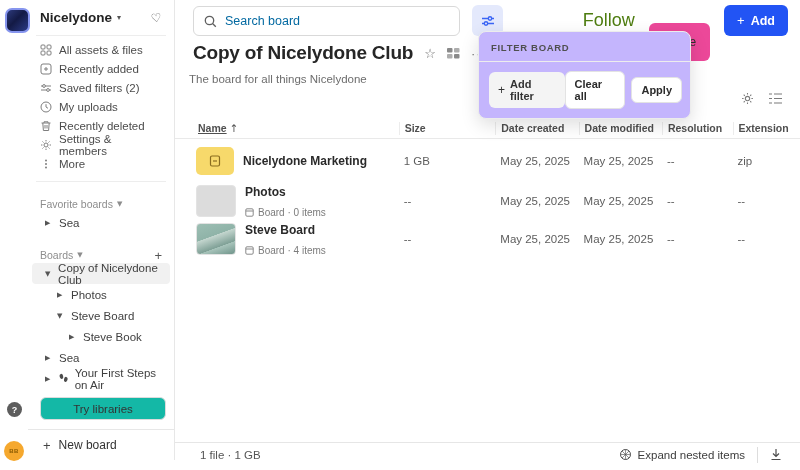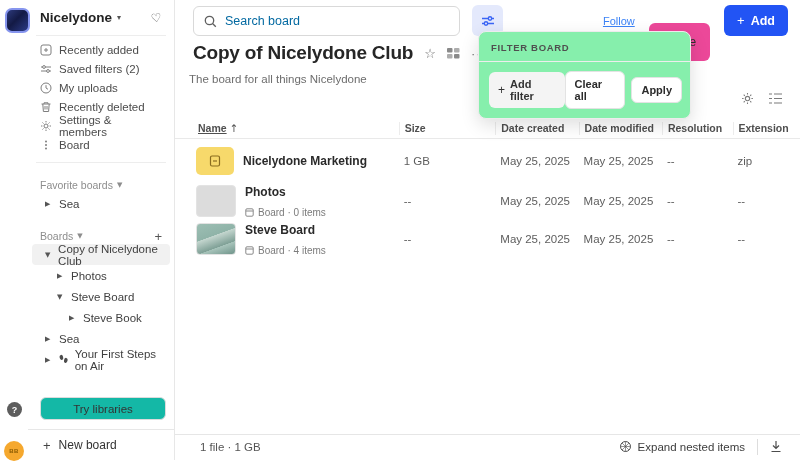--- a/index.html
+++ b/index.html
@@ -56,34 +56,34 @@
   .search-box { position:absolute; left:18px; top:6px; width:267px; height:30px; border:1px solid #d9d9d9;
     border-radius:6px; display:flex; align-items:center; gap:8px; padding:0 10px; background:#fff;}
   .search-box .ic { color:#5f5f5f; }
   .search-ph { font-size:12.5px; color:#0369a1; }
 
   .filter-btn { position:absolute; left:297px; top:5px; width:31px; height:31px; border-radius:6px;
     background:#e4e9fc; display:flex; align-items:center; justify-content:center; }
   .filter-btn .ic { color:#3b66f5; }
 
   .top-right { position:absolute; right:12px; top:5px; display:flex; align-items:center; gap:14px; height:31px; }
-  .follow { font-size:11px; color:#3b82f6;text-decoration:underline; }
+  .follow { font-size:18px; color:#4d7c0f; }
   .btn-share { background:#ec4899; border-radius:6px; padding:12px 14px; font-size:12.5px; color:#2f2f2f;margin-top:42px; }
   .btn-add { background:#2254f4; border-radius:6px; padding:8px 13px; font-size:12.5px; color:#fff;
     display:flex; align-items:center; gap:6px; font-weight:bold;}
   .btn-add .plus { font-size:13px; font-weight:normal; }
 
   .title-row { position:absolute; left:18px; top:42px; display:flex; align-items:center; gap:11px; }
   .board-title { font-size:19px; font-weight:bold; color:#262626; letter-spacing:-.2px; }
   .star { font-size:13px; color:#6f6f6f; font-family:"DejaVu Sans",sans-serif; }
   .notes-ic { color:#8a8a8a; }
   .dots { font-size:13px; color:#767676; letter-spacing:1px; }
   .board-desc { position:absolute; left:14px; top:73px; font-size:11.5px; color:#6d6d6d; }
 
-  .filter-panel { position:absolute; left:303px; top:31px; width:213px; background:#86efac; z-index:6;
+  .filter-panel { position:absolute; left:303px; top:31px; width:213px; background:#c4b5fd; z-index:6;
     border:1px solid #ececec; border-radius:8px; box-shadow:0 6px 18px rgba(0,0,0,.13); }
   .fp-title { padding:10px 12px 8px 12px; font-size:9.5px; font-weight:bold; color:#4f4f4f; letter-spacing:.7px; }
   .fp-divider { border-top:1px solid #ededed; }
   .fp-row { display:flex; align-items:center; padding:9px 8px 9px 10px; }
   .fp-add { background:#f4f4f4; border-radius:6px; padding:6px 9px; font-size:11px; font-weight:bold;
     color:#333; display:flex; align-items:center; gap:5px; }
   .fp-add .plus { font-weight:normal; font-size:12px; }
   .fp-clear, .fp-apply { border:1px solid #e3e3e3; background:#fff; border-radius:6px; padding:6px 9px;
     font-size:11px; font-weight:bold; color:#2b2b2b; }
   .fp-clear { margin-left:auto; margin-right:6px; }
@@ -108,21 +108,21 @@
   .thumb-file { width:38px; height:28px; border-radius:5px; background:#f7d96b;
     display:flex; align-items:center; justify-content:center; color:#8a6d1f; }
   .thumb-board { width:40px; height:32px; border-radius:4px; border:1px solid #e3e3e3; background:#dcdcdc; }
   .thumb-img { background:
       linear-gradient(160deg, #9dbfb4 0%, #8fb3a8 40%, #c4d6cf 41%, #7fa096 70%, #a8c4bb 71%, #6f948a 100%); }
   .fname { font-size:12px; font-weight:bold; color:#2a2a2a; }
   .fsub { font-size:10px; color:#7b7b7b; display:flex; align-items:center; gap:4px; margin-top:8px; }
   .fsub .ic { color:#8a8a8a; }
 
   
-  .footer { position:absolute; left:175px; right:0; bottom:12px; height:24px; border-top:1px solid #e6e6e6;
+  .footer { position:absolute; left:175px; right:0; bottom:4px; height:24px; border-top:1px solid #e6e6e6;
     display:flex; align-items:center; padding:0 18px 0 25px; background:#fff; }
   .summary { font-size:11.5px; color:#555; }
   .foot-right { margin-left:auto; display:flex; align-items:center; gap:6px;text-align:right; }
   .expand-lbl { font-size:11.5px; color:#3d3d3d; }
   .foot-div { width:1px; height:16px; background:#ddd; margin:0 6px; }
   .dl-ic { color:#4c4c4c; }
 </style>
 </head>
 <body>
 
@@ -137,20 +137,31 @@
     <span class="ws-name">Nicelydone</span>
     <span class="ws-caret">▾</span>
     <span class="heart">♡</span>
   </div>
   <div class="sb-divider"></div>
 
   <div class="nav">
     <div class="nav-item">
       <span class="ic">
         <svg width="12" height="12" viewBox="0 0 12 12" fill="none" stroke="currentColor">
+            <rect x="1" y="1" width="4" height="4" rx="1"></rect>
+            <rect x="7" y="1" width="4" height="4" rx="1"></rect>
+            <rect x="1" y="7" width="4" height="4" rx="1"></rect>
+            <rect x="7" y="7" width="4" height="4" rx="1"></rect>
+          </svg>
+        </span>
+      <span>All assets &amp; files</span>
+    </div>
+    <div class="nav-item">
+      <span class="ic">
+        <svg width="12" height="12" viewBox="0 0 12 12" fill="none" stroke="currentColor">
             <rect x="1" y="1" width="10" height="10" rx="2"></rect>
             <path d="M6 4v4M4 6h4"></path>
           </svg>
         </span>
       <span>Recently added</span>
     </div>
     <div class="nav-item">
       <span class="ic">
         <svg width="12" height="12" viewBox="0 0 12 12" fill="none" stroke="currentColor">
             <path d="M1 4h10M1 8h10"></path>
@@ -187,21 +198,21 @@
       <span>Settings &amp; members</span>
     </div>
     <div class="nav-item">
       <span class="ic">
         <svg width="12" height="12" viewBox="0 0 12 12" fill="currentColor">
             <circle cx="6" cy="2.5" r="1"></circle>
             <circle cx="6" cy="6" r="1"></circle>
             <circle cx="6" cy="9.5" r="1"></circle>
           </svg>
         </span>
-      <span>Board</span>
+      <span>More</span>
     </div>
   </div>
 
   <div class="sb-divider" style="margin-top:8px;"></div>
 
   <div class="sec-header">
     <span>Favorite boards</span>
     <span class="sec-caret">▼</span>
   </div>
   <div class="tree-item">

